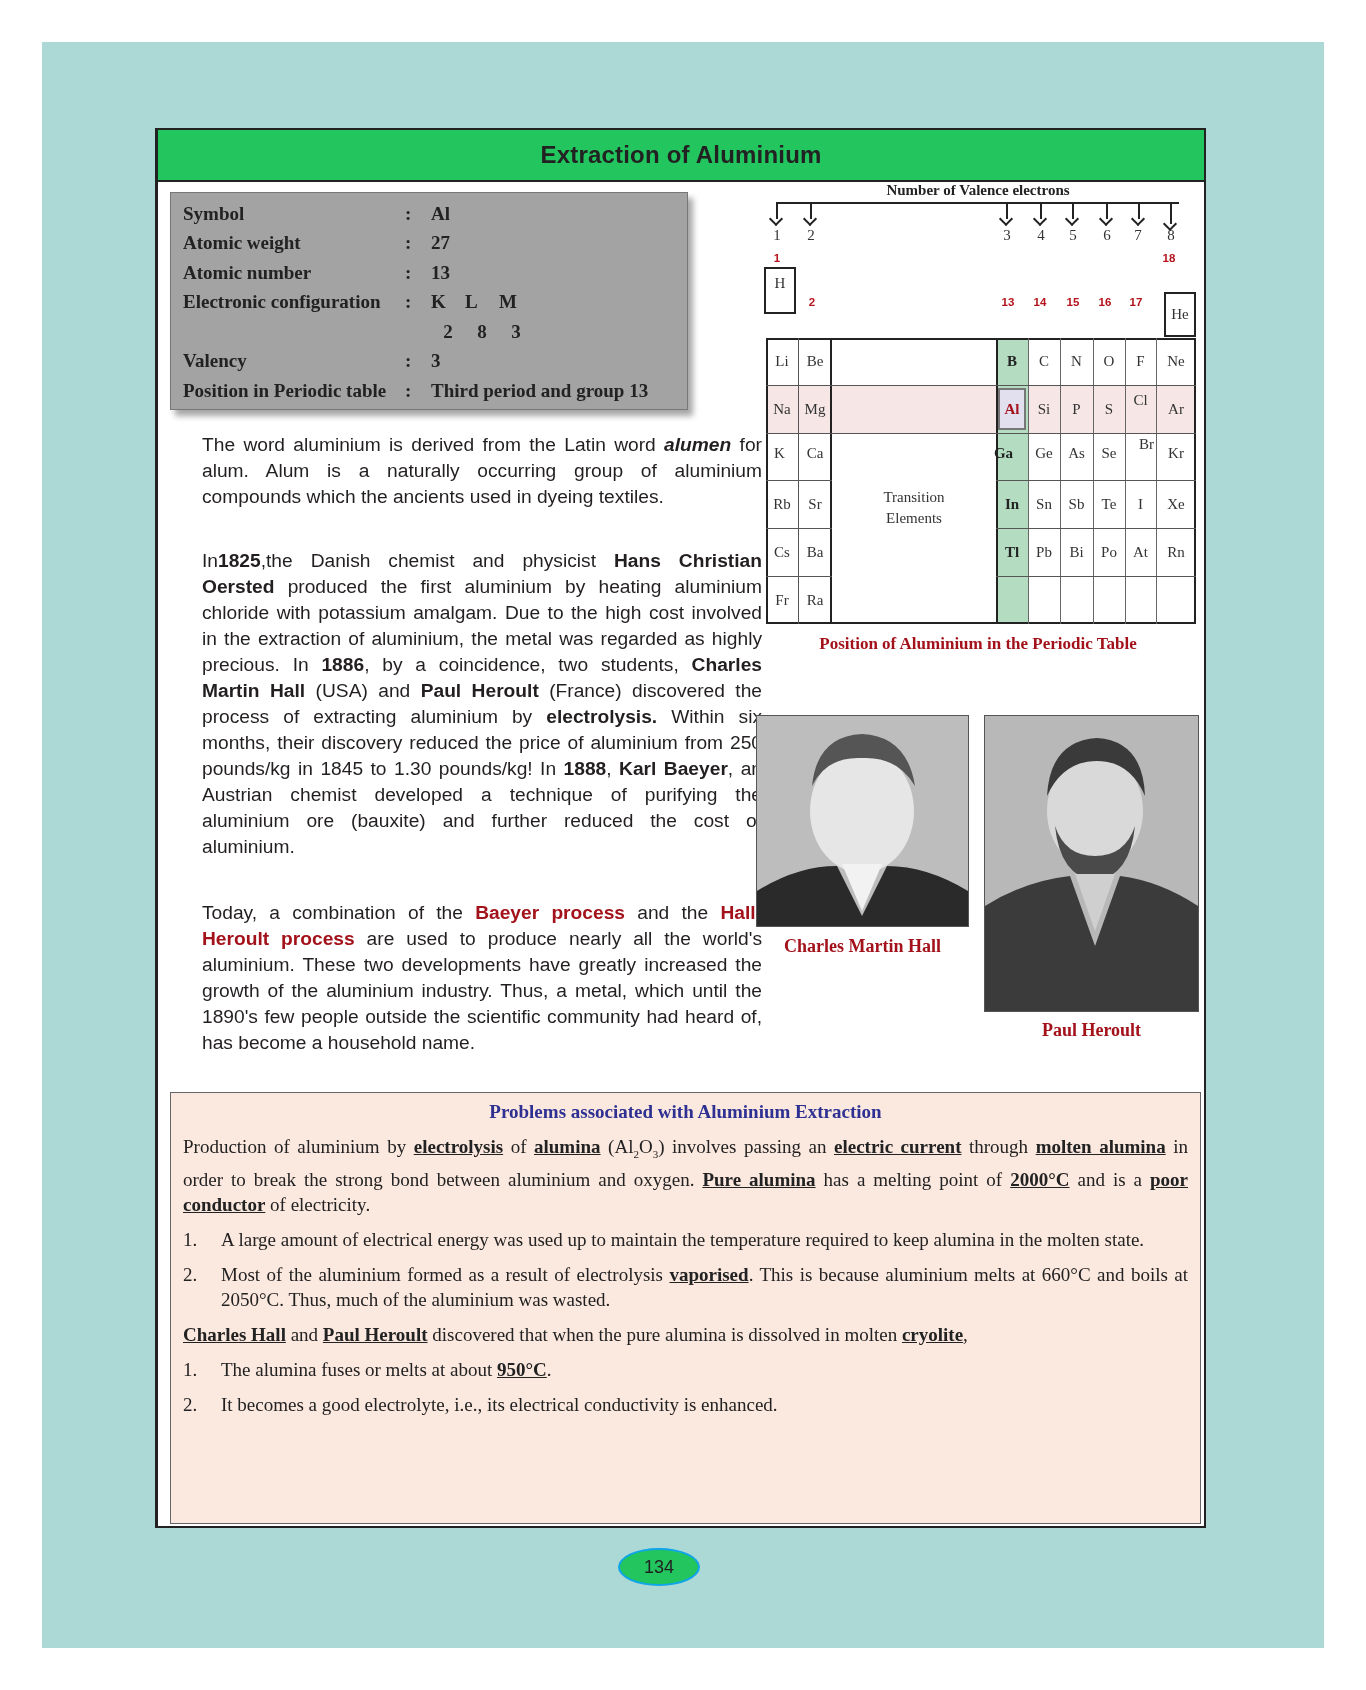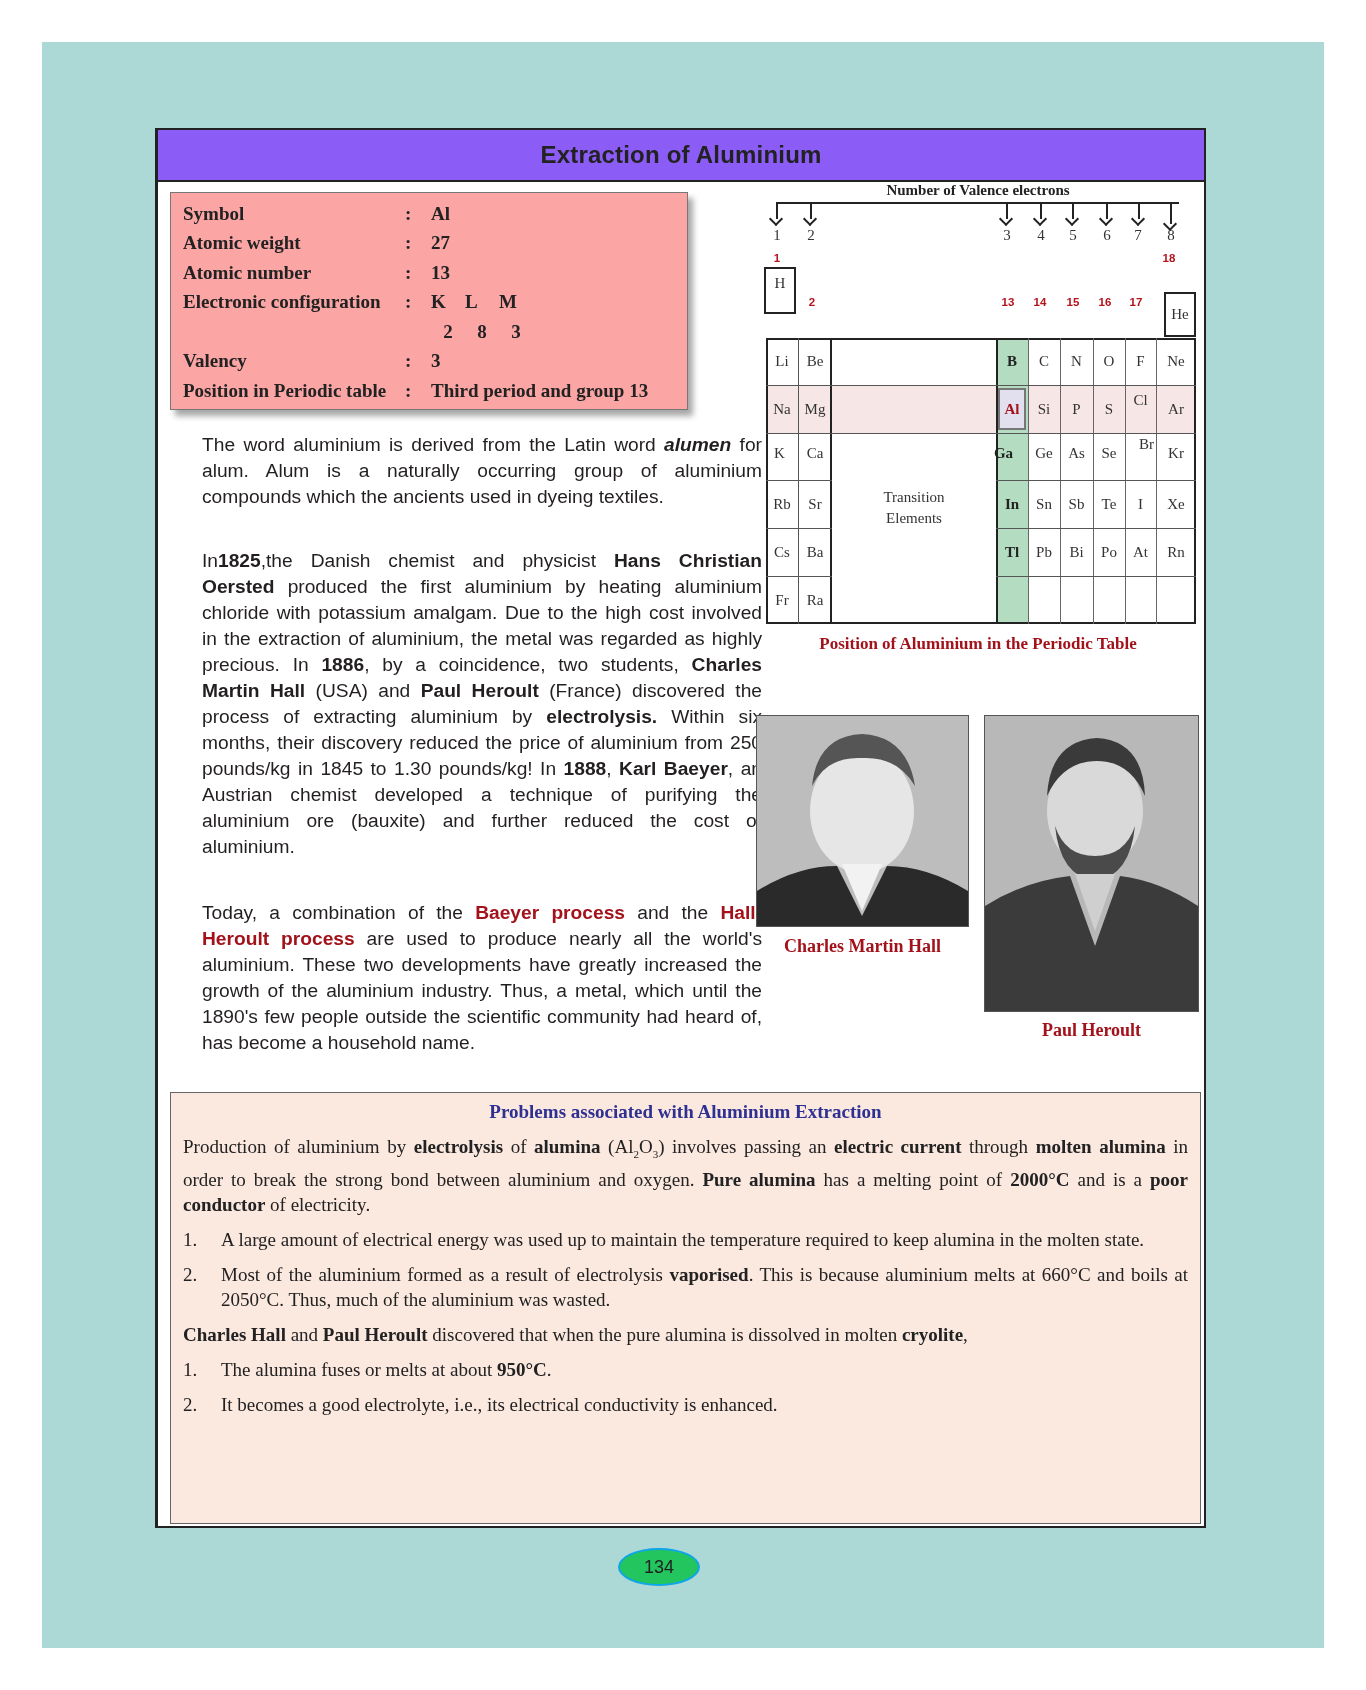--- a/index.html
+++ b/index.html
@@ -1,22 +1,22 @@
 <!DOCTYPE html>
 <html><head>
 <meta charset="utf-8">
 <style>
   html, body { margin:0; padding:0; }
   body { width:1366px; height:1690px; background:#ffffff; position:relative; overflow:hidden; }
   .teal { position:absolute; left:42px; top:42px; width:1282px; height:1606px; background:#acd8d5; }
   .panel { position:absolute; left:155px; top:128px; width:1051px; height:1400px; background:#ffffff; border:2px solid #222; border-left-width:3px; box-sizing:border-box; }
-  .title-bar { position:absolute; left:0; top:0; right:0; height:50px; background:#8b5cf6; border-bottom:2px solid #222; display:flex; align-items:center; justify-content:center; }
+  .title-bar { position:absolute; left:0; top:0; right:0; height:50px; background:#22c55e; border-bottom:2px solid #222; display:flex; align-items:center; justify-content:center; }
   .title-bar span { font-family:"Liberation Sans", sans-serif; font-weight:bold; font-size:24px; color:#222; letter-spacing:0.2px; }
 
-  .info-box { position:absolute; left:12px; top:62px; width:518px; height:218px; background:#fca5a5; border:1.5px solid #777; box-shadow:5px 6px 6px rgba(0,0,0,0.35); box-sizing:border-box; padding:6px 12px; font-family:"Liberation Serif", serif; font-weight:bold; font-size:19px; color:#222; }
+  .info-box { position:absolute; left:12px; top:62px; width:518px; height:218px; background:#a3a3a3; border:1.5px solid #777; box-shadow:5px 6px 6px rgba(0,0,0,0.35); box-sizing:border-box; padding:6px 12px; font-family:"Liberation Serif", serif; font-weight:bold; font-size:19px; color:#222; }
   .info-row { display:flex; height:29.5px; align-items:center; }
   .info-row .k { width:222px; }
   .info-row .c { width:26px; }
   .info-row .v { flex:1; }
   .klm span { display:inline-block; width:34px; }
   .klm-nums span { display:inline-block; width:34px; text-align:center; }
 
   .body-text { position:absolute; left:8px; width:560px; font-family:"Liberation Sans", sans-serif; font-size:19.2px; line-height:26px; color:#231f20; text-align:justify;margin-left:36px; }
   .body-text p { margin:0; }
   .red-b { color:#a3121b; font-weight:bold; }
@@ -35,21 +35,21 @@
 
   .photo { position:absolute; border:1px solid #555; box-sizing:border-box; overflow:hidden; }
   .photo-caption { position:absolute; font-family:"Liberation Serif", serif; font-weight:bold; font-size:18px; color:#a3121b; text-align:center; }
 
   .problems { position:absolute; left:12px; top:962px; width:1031px; height:432px; background:#fbe8df; border:1.5px solid #666; box-sizing:border-box; padding:6px 12px 0 12px; font-family:"Liberation Serif", serif; font-size:19px; line-height:25px; color:#222; }
   .problems h3 { margin:0 0 10px 0; text-align:center; font-size:19px; color:#2e3192; font-weight:bold; }
   .problems p { margin:0 0 10px 0; text-align:justify; }
   .problems .li { display:flex; margin:0 0 10px 0; }
   .problems .li .n { width:38px; flex:none; }
   .problems .li .t { flex:1; text-align:justify; }
-  .problems b { font-weight:bold; }
+  .problems b { font-weight:bold;text-decoration:underline; }
   sub { font-size:11px; }
 
   .pagenum { position:absolute; left:618px; top:1548px; width:82px; height:38px; border:2px solid #0ea5e9; border-radius:50%; background:#22c55e; box-sizing:border-box; display:flex; align-items:center; justify-content:center; font-family:"Liberation Sans", sans-serif; font-size:18px; color:#222; }
 </style>
 </head>
 <body>
 
 <div class="teal"></div>
 
 <div class="panel">

